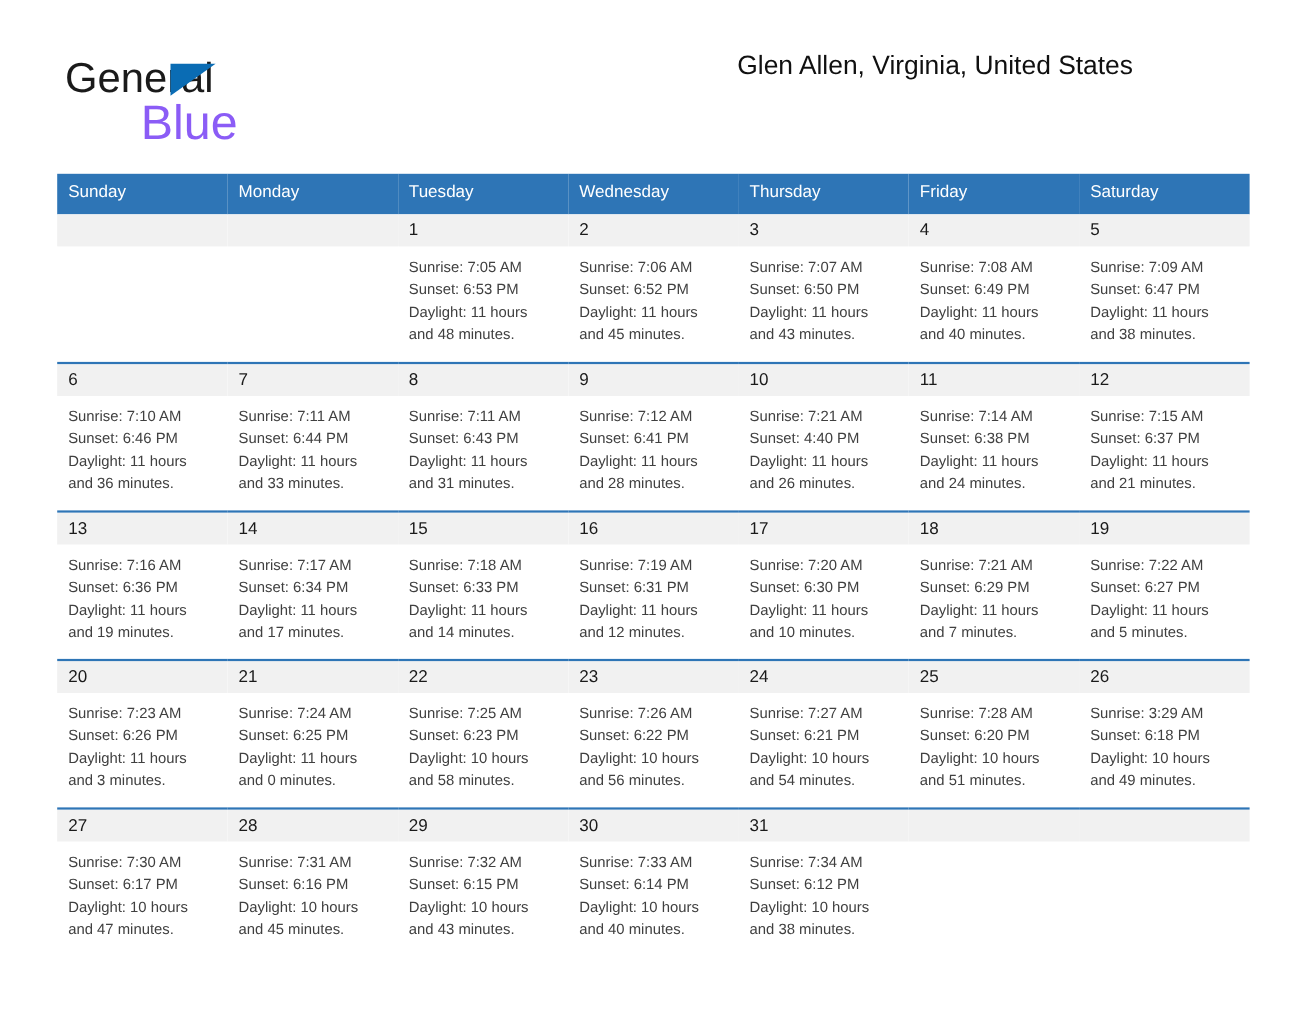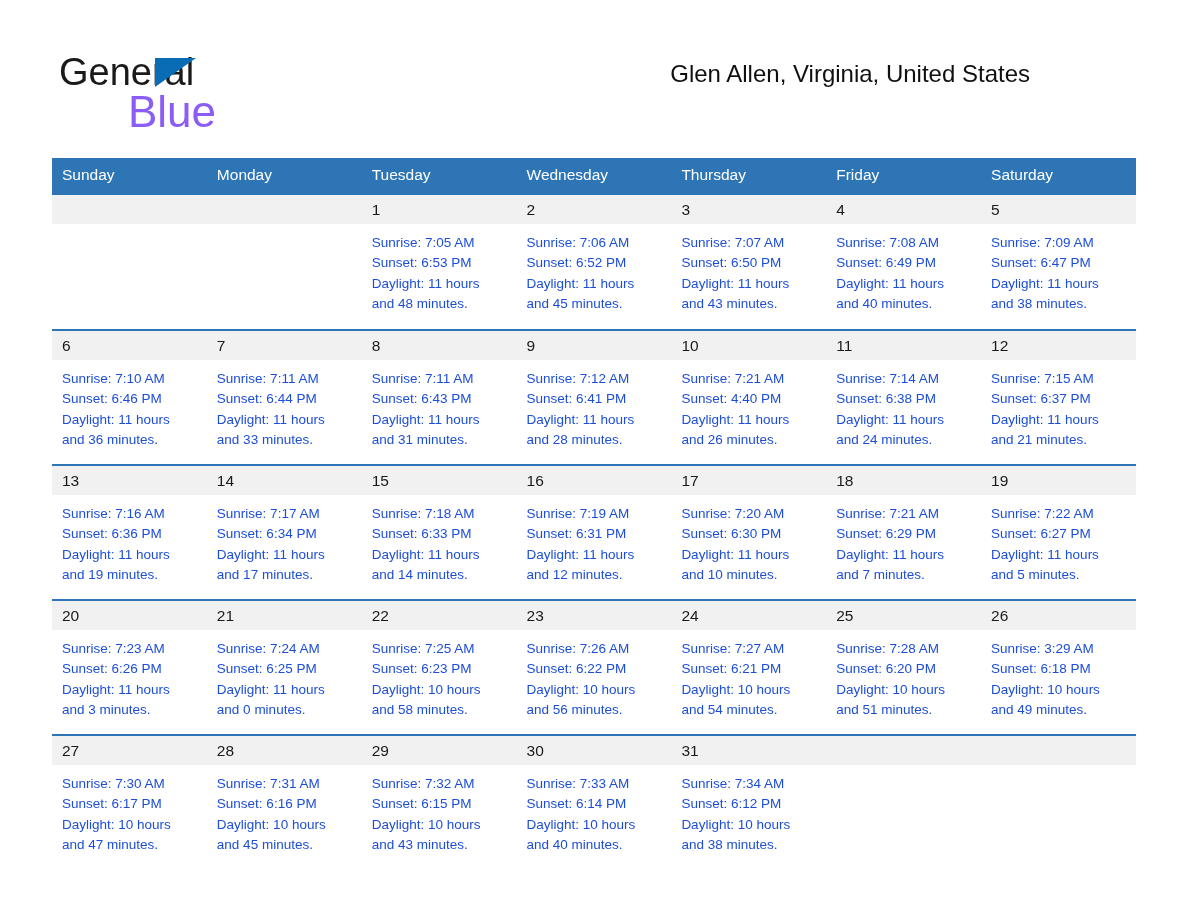--- a/index.html
+++ b/index.html
@@ -76,21 +76,20 @@
     text-align: right;
   }
   .cal-title {
     font-size: 42px;
     line-height: 50px;
     font-weight: 400;
     color: #101010;
     white-space: nowrap;
   }
   .cal-subtitle {
-    margin-top: 14px;
     font-size: 24px;
     line-height: 28px;
     font-weight: 400;
     color: #101010;
     white-space: nowrap;
   }
 
   
   .calendar {
     position: absolute;
@@ -141,21 +140,21 @@
     color: #1a1a1a;
     padding-left: 10px;
     display: block;
     font-weight: 400;
   }
 
   .cell-body {
     padding: 9px 8px 0 10px;
     font-size: 13.5px;
     line-height: 20.3px;
-    color: #1d4ed8;
+    color: #404040;
   }
   .cell-line {
     display: block;
     white-space: nowrap;
   }
   .empty .daynum-band,
   .empty .cell-body {
     background: transparent;
   }
   .empty .daynum-band {

